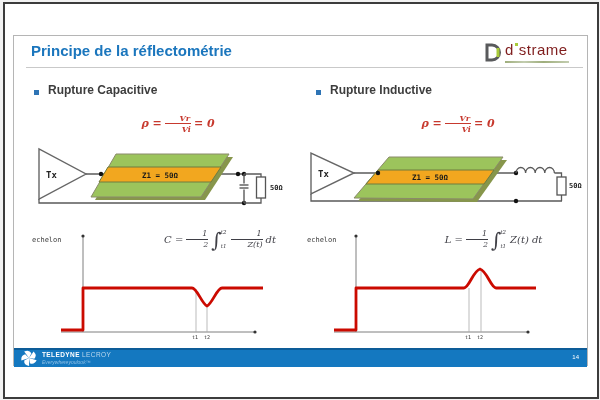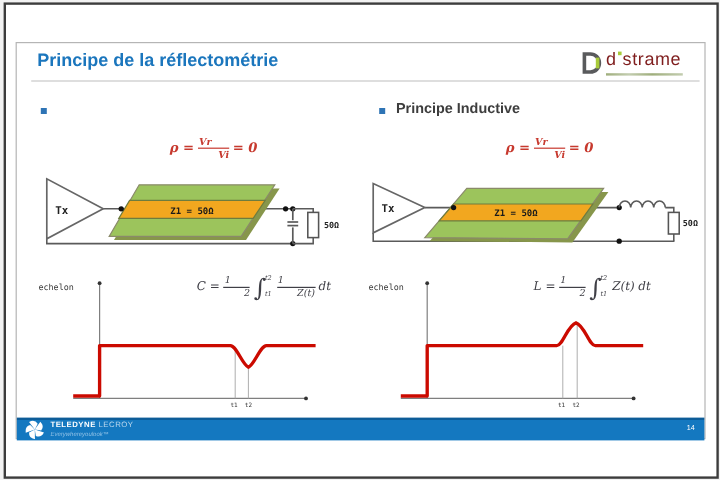--- a/index.html
+++ b/index.html
@@ -22,21 +22,21 @@
   .dlogo .tagline-bar{left:21px;top:20px;width:64px;height:2px;
                 background:linear-gradient(90deg,#9fae7c,#c3cdb0 30%,#9fae7c 60%,#c3cdb0);}
 
   .bullet{width:5px;height:5px;background:#2e74b5;}
   .heading{font-size:12px;font-weight:bold;color:#3d3d3d;white-space:nowrap;}
 
   .math{font-family:"DejaVu Serif",serif;font-style:italic;white-space:nowrap;
         display:flex;align-items:center;justify-content:center;gap:3px;}
   .rho{font-size:11px;color:#c7392e;font-weight:bold;}
   .formula{font-size:10px;color:#3f3f46;}
-  .frac{position:static;display:inline-block;text-align:left;line-height:1;font-size:8px;}
+  .frac{position:static;display:inline-block;text-align:right;line-height:1;font-size:8px;}
   .frac .top{position:static;display:block;border-bottom:1px solid currentColor;padding:0 1px 1px;}
   .frac .bot{position:static;display:block;padding-top:1px;margin-left:17px;}
   .intwrap{position:static;display:inline-flex;align-items:center;}
   .int{position:static;font-size:20px;line-height:18px;font-style:normal;}
   .lims{position:static;display:inline-flex;flex-direction:column;justify-content:space-between;
         height:19px;font-size:5.5px;margin-left:-1px;margin-right:1px;}
   .lims span{position:static;line-height:1;}
 
   .circuit,.wave{overflow:visible;}
   svg text{font-family:"DejaVu Sans Mono",monospace;}
@@ -64,22 +64,23 @@
   <div class="dlogo">
     <svg width="19" height="21" viewBox="0 0 19 21">
       <path d="M3,3 h5 a7.5,7.5 0 0 1 0,15 h-5 z" fill="none" stroke="#595a5c" stroke-width="3"></path>
       <rect x="12.5" y="6" width="3" height="9" fill="#a9cb3a"></rect>
     </svg>
     <div class="dtext"><span style="position:static">d</span><span class="i-dot"></span><span style="position:static">strame</span></div>
     <div class="tagline-bar"></div>
   </div>
 
   <div class="bullet" style="left:20px;top:54px"></div>
+  <div class="heading" style="left:34px;top:47px">Rupture Capacitive</div>
   <div class="bullet" style="left:302px;top:54px"></div>
-  <div class="heading" style="left:316px;top:47px">Principe Inductive</div>
+  <div class="heading" style="left:316px;top:47px">Rupture Inductive</div>
 
   <div class="math rho" style="left:109px;top:78px;width:110px">
     <span style="position:static">ρ =</span>
     <span class="frac">
         <span class="top">Vr</span>
         <span class="bot">Vi</span>
       </span>
     <span style="position:static">= 0</span>
   </div>
   <div class="math rho" style="left:389px;top:78px;width:110px">

